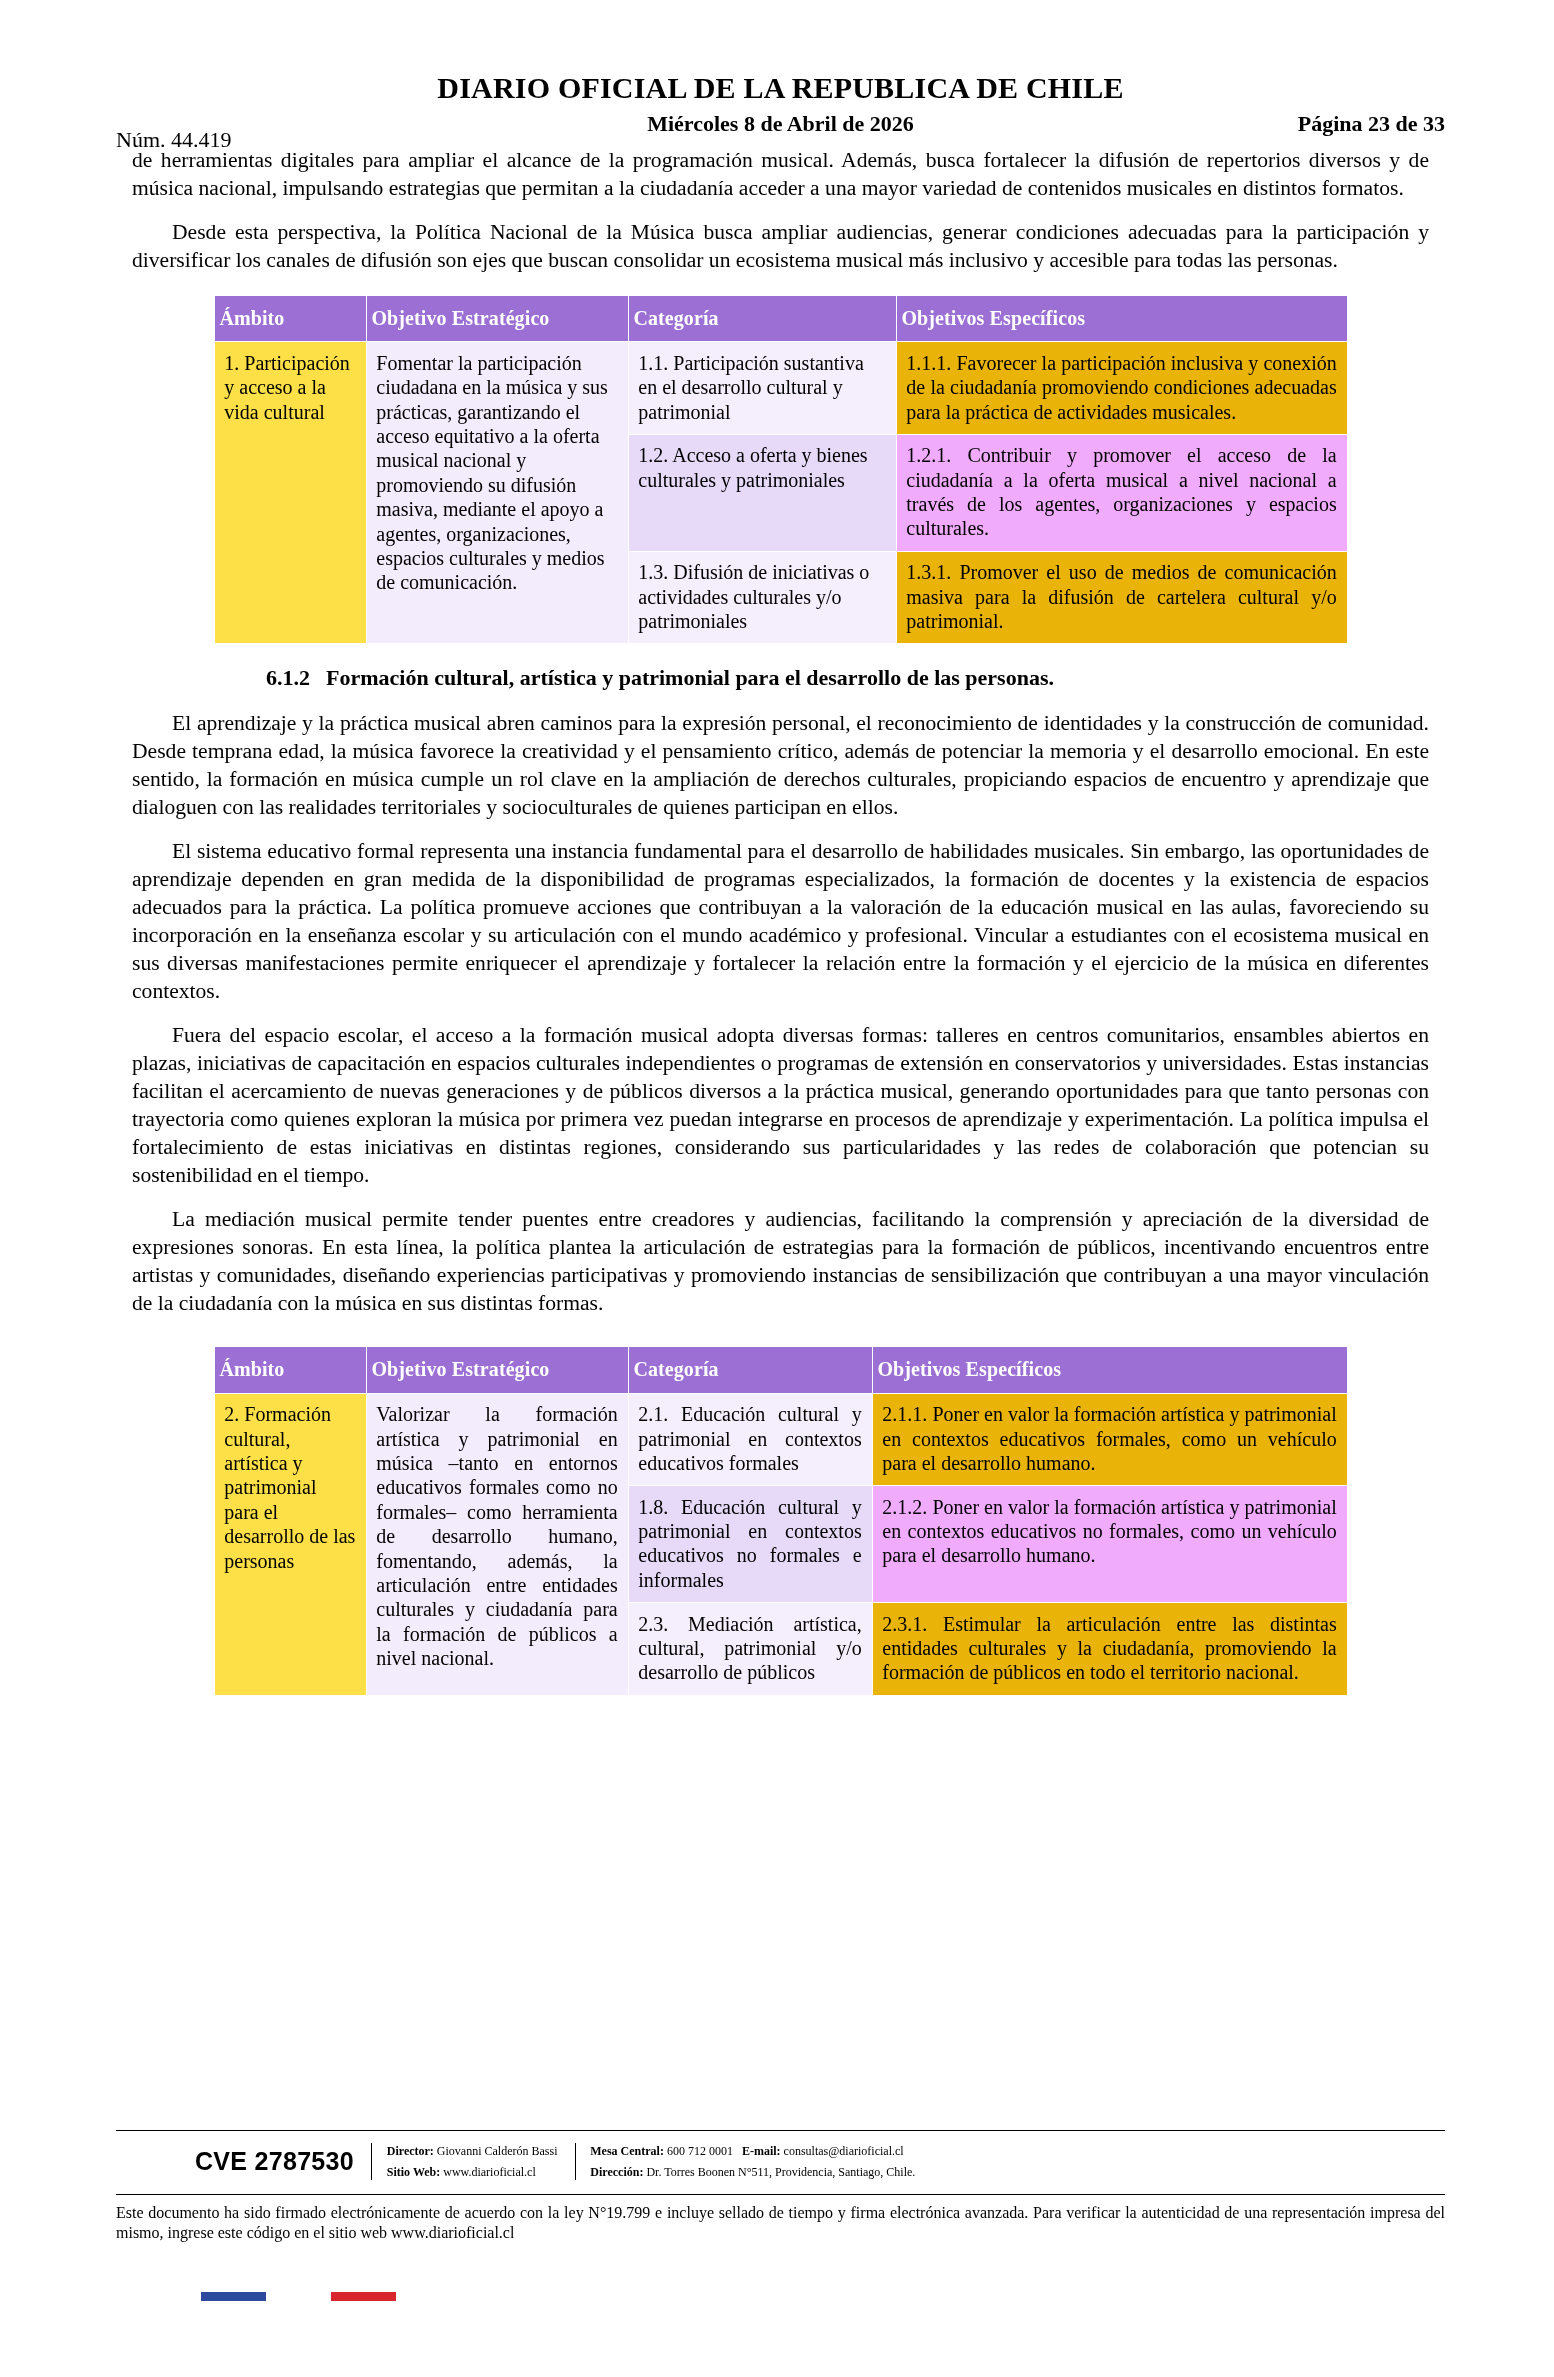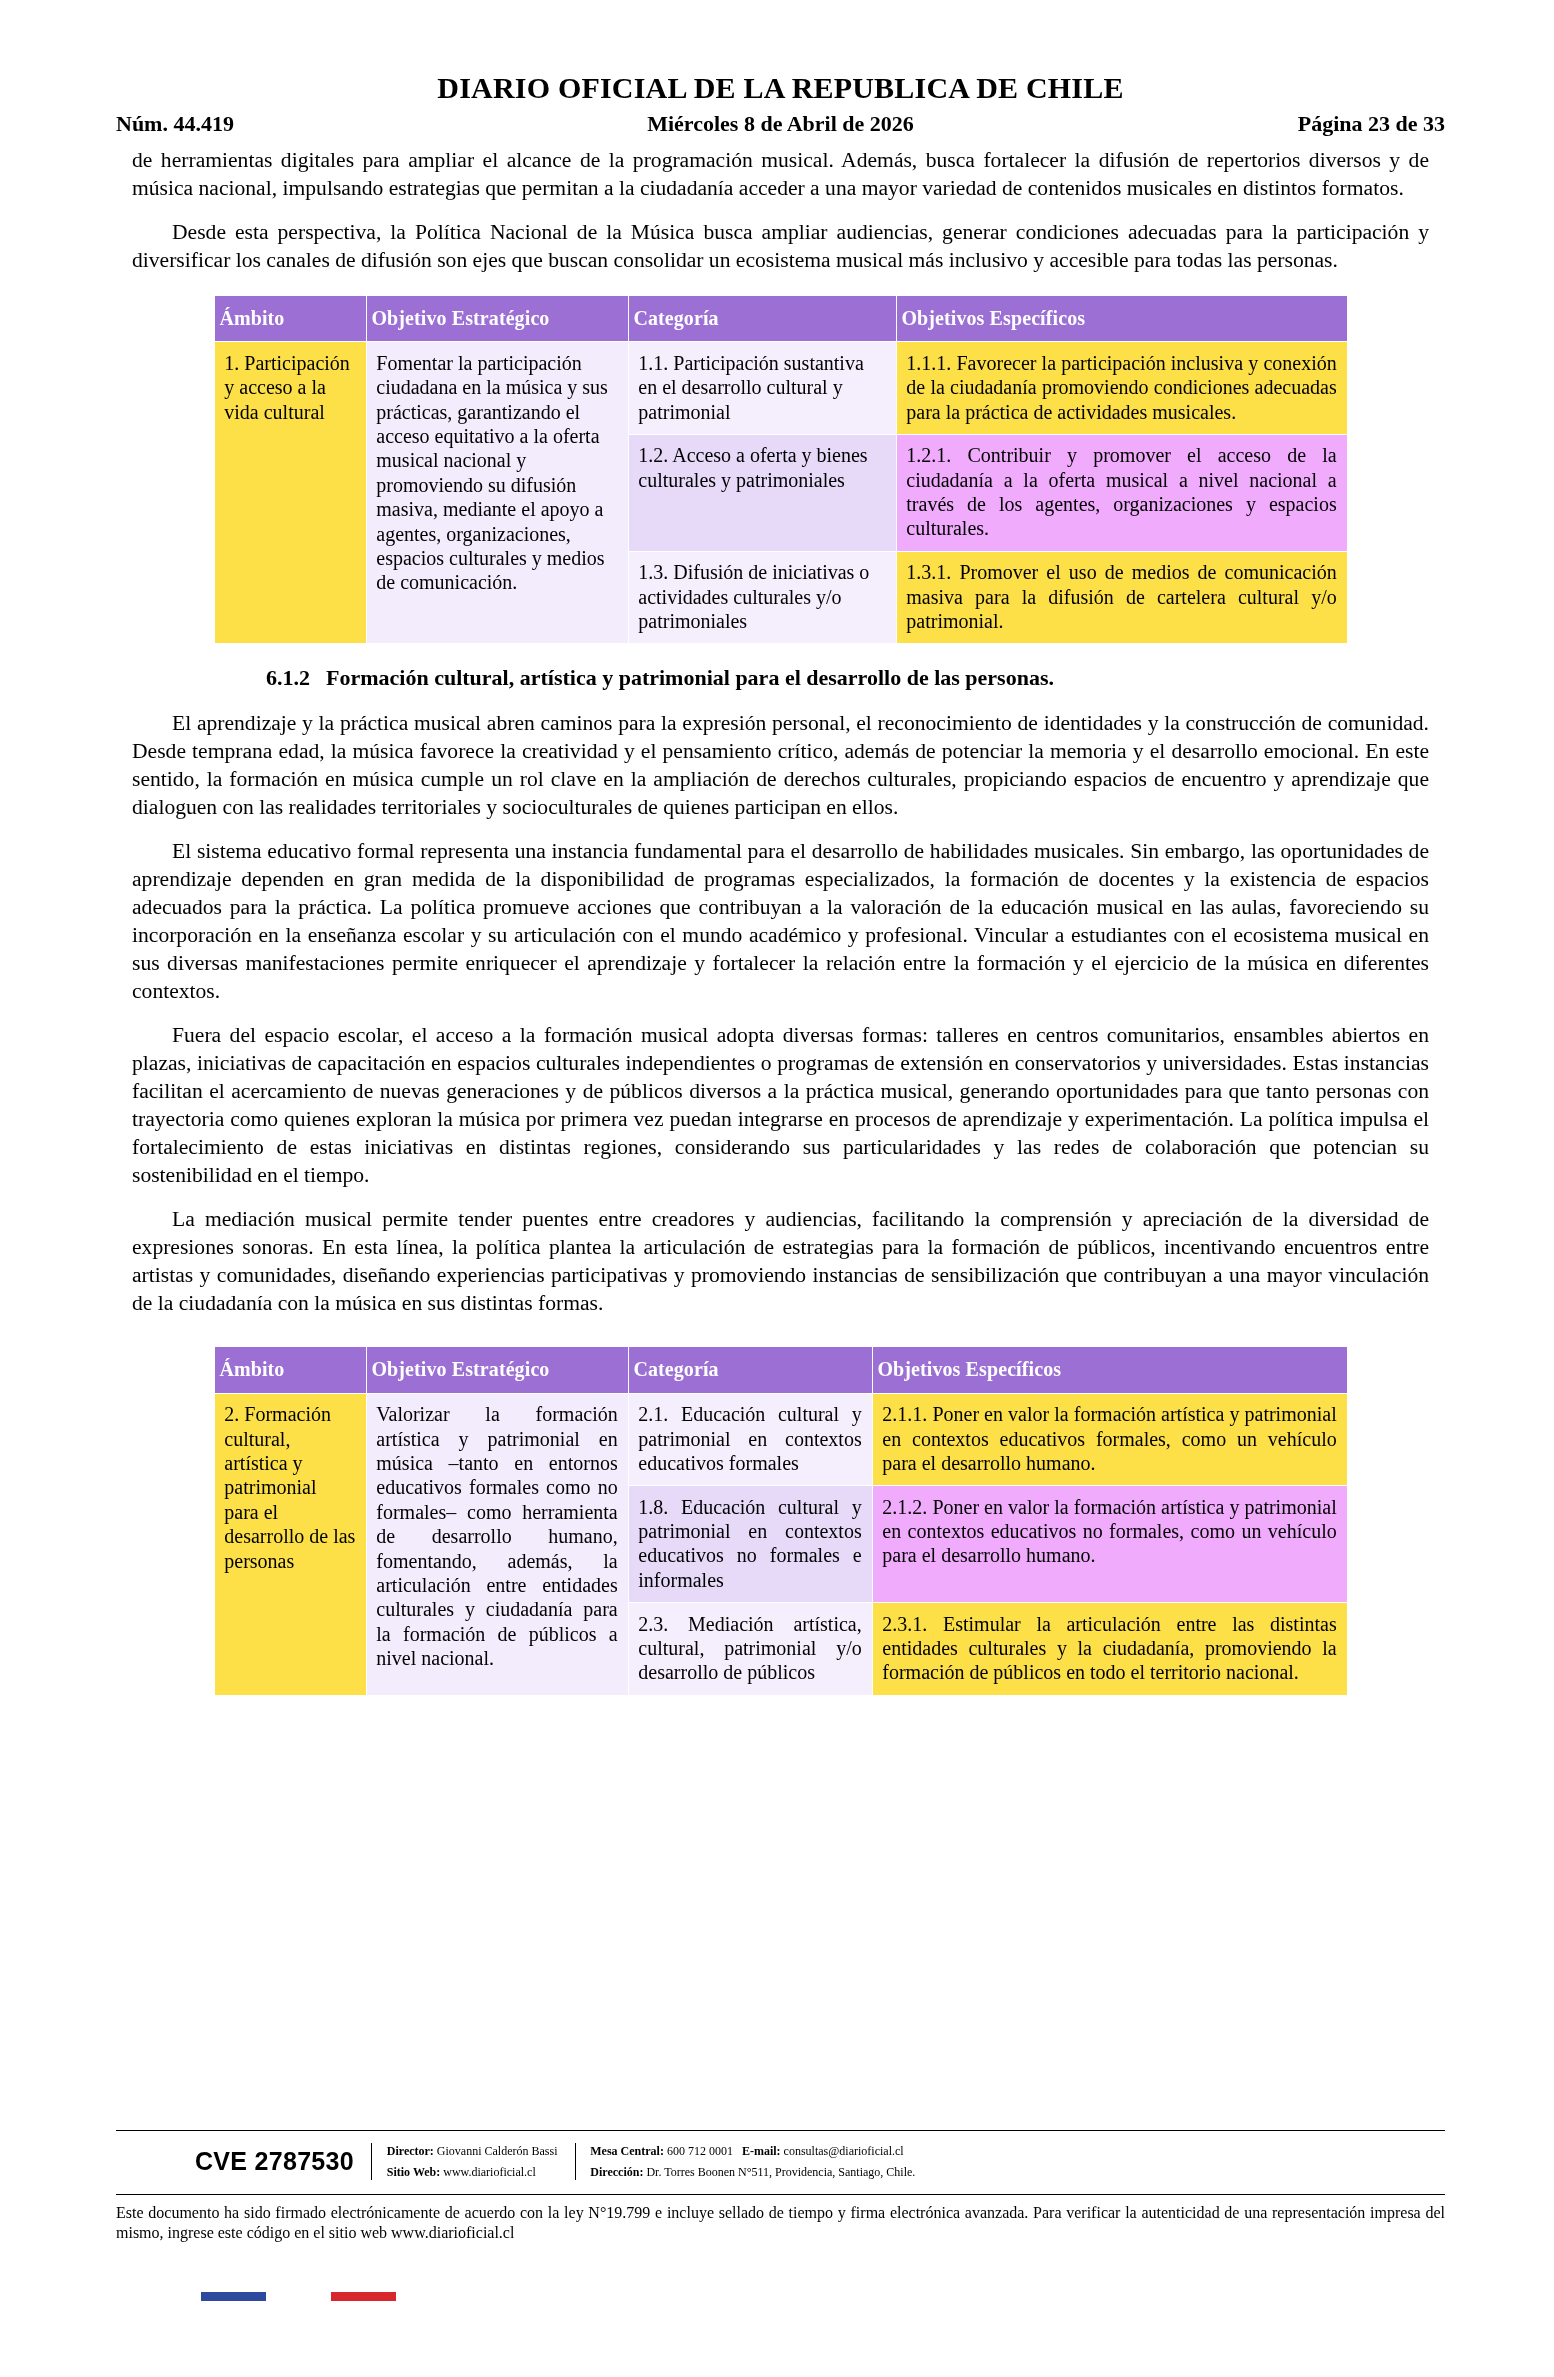--- a/index.html
+++ b/index.html
@@ -39,23 +39,23 @@
     letter-spacing: 0.2px;
   }
   .header-row2 {
     position: relative;
     margin-top: 6.1px;
     height: 25.6px;
   }
   .header-left {
     position: absolute;
     left: 0;
-    top: 0;
+    top: 16px;
     font-size: 22px;
-    font-weight: bold;
+    font-weight: normal;
     text-align: right;
   }
   .header-center {
     text-align: center;
     font-size: 22px;
     font-weight: bold;
   }
   .header-right {
     position: absolute;
     right: 0;
@@ -112,21 +112,21 @@
   }
   table.matrix td {
     border: 0.6px solid #ffffff;
     vertical-align: top;
     padding: 8.5px 9.8px 9.8px 9.8px;
   }
   .c-ambito { background: #fde047; }
   .c-obj    { background: #f3ecfd; }
   .c-cat-a  { background: #f4eefd; }
   .c-cat-b  { background: #e6daf8; }
-  .c-esp-a  { background: #fde047; }
+  .c-esp-a  { background: #eab308; }
   .c-esp-b  { background: #f0abfc; }
 
   .just { text-align: justify; text-justify: inter-word; }
 
   
   .footer {
     position: absolute;
     left: 116px;
     top: 2130px;
     width: 1329px;

